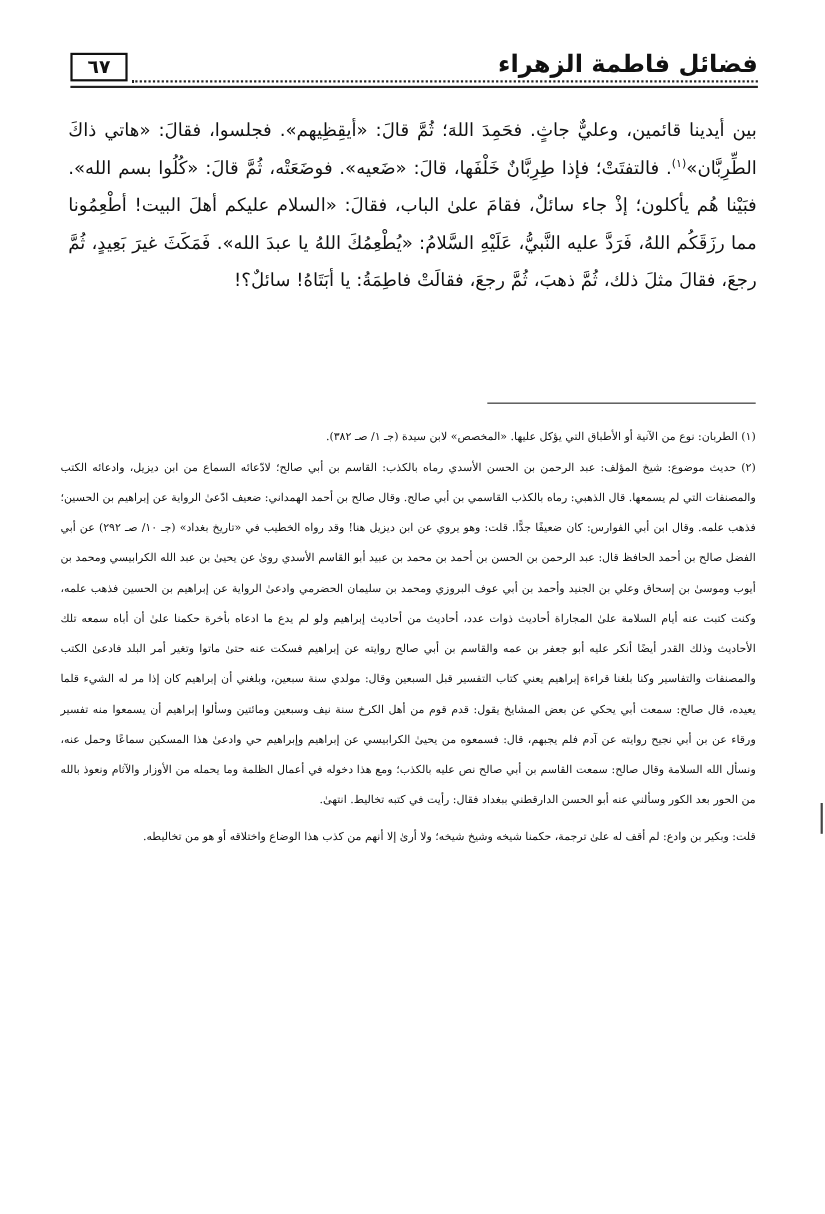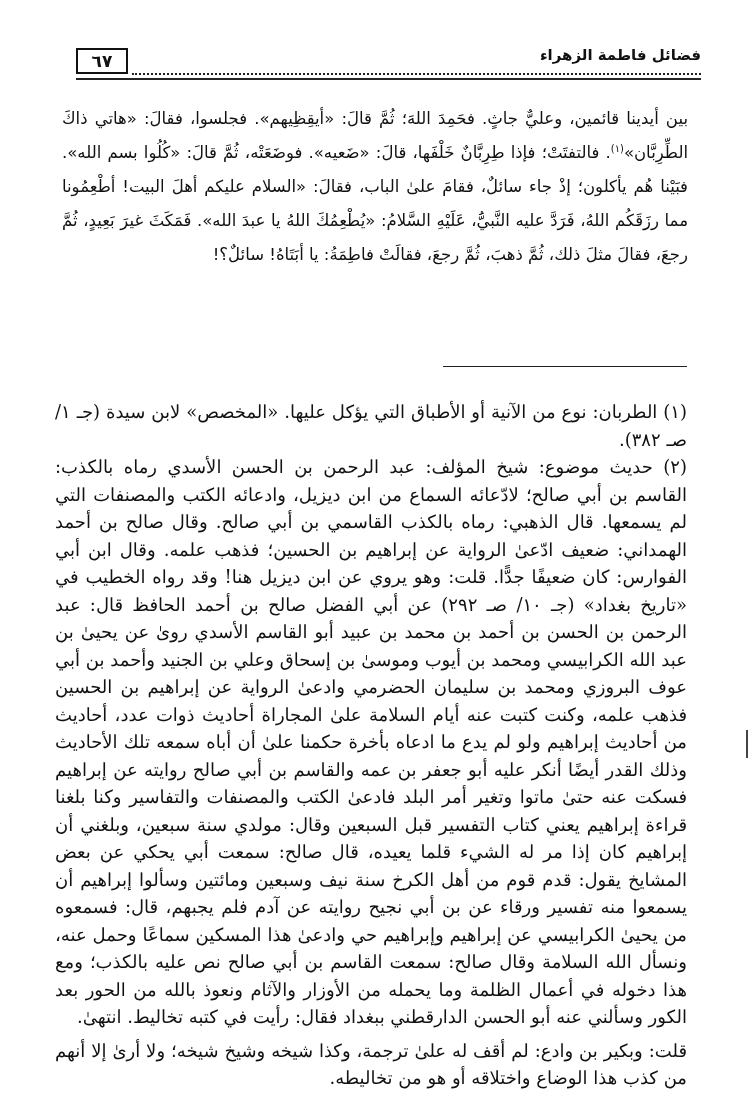--- a/index.html
+++ b/index.html
@@ -1,28 +1,28 @@
 <!DOCTYPE html>
 <html><head>
   <meta charset="utf-8">
   <style>
     html, body { margin: 0; padding: 0; background: #ffffff; }
     body { width: 750px; height: 1104px; position: relative; overflow: hidden; color: #111; }
     .page { position: absolute; left: 0; top: 0; width: 750px; height: 1104px; }
-    .header { position: absolute; left: 76px; top: 48px; width: 625px; height: 30px; }
+    .header { position: absolute; left: 64px; top: 48px; width: 625px; height: 30px; }
     .page-num-box { position: absolute; left: 0; top: 0; width: 52px; height: 26px; border: 2.5px solid #111; box-sizing: border-box; display: flex; align-items: center; justify-content: center; font-family: "DejaVu Sans", sans-serif; font-weight: bold; font-size: 17px; }
-    .header-title { position: absolute; right: 0; top: -2px; font-family: "DejaVu Sans", sans-serif; font-weight: bold; font-size: 15px; direction: rtl; }
+    .header-title { position: absolute; right: 0; top: -2px; font-family: "DejaVu Sans", sans-serif; font-weight: bold; font-size: 22px; direction: rtl; }
     .dots { position: absolute; left: 56px; right: 0; top: 25px; border-bottom: 2px dotted #222; }
     .rule-thick { position: absolute; left: 0; right: 0; top: 30px; border-bottom: 2px solid #222; }
     .main-text { position: absolute; left: 62px; top: 102px; width: 626px; direction: rtl; text-align: justify; font-family: "DejaVu Sans", sans-serif; font-weight: normal; font-size: 16.5px; line-height: 34px; }
     .main-text p { margin: 0; text-align-last: right; }
     .main-text p.indent { text-indent: 20px; }
     .sup { font-size: 10px; vertical-align: super; line-height: 0; }
     .separator { position: absolute; left: 443px; top: 366px; width: 244px; border-top: 1.5px solid #222; }
-    .footnotes { position: absolute; left: 55px; top: 398px; width: 632px; direction: rtl; font-family: "DejaVu Serif", serif; font-size: 18px; line-height: 27.5px; text-align: justify; }
+    .footnotes { position: absolute; left: 55px; top: 384px; width: 632px; direction: rtl; font-family: "DejaVu Serif", serif; font-size: 10px; line-height: 27.5px; text-align: justify; }
     .footnotes p { margin: 0; text-align-last: right; }
     .fn-last { margin-top: 6px !important; }
     .margin-mark { position: absolute; left: 746px; top: 730px; width: 2px; height: 28px; background: #444; }
   </style>
 </head>
 <body>
 
 <div class="page">
 
   <div class="header">
@@ -34,17 +34,17 @@
 
   <div class="main-text">
     <p><span>بين أيدينا قائمين، وعليٌّ جاثٍ. فحَمِدَ اللهَ؛ ثُمَّ قالَ: «أيقِظِيهم». فجلسوا، فقالَ: «هاتي ذاكَ الطِّرِبَّان»</span><span class="sup">(١)</span><span>. فالتفتَتْ؛ فإذا طِرِبَّانٌ خَلْفَها، قالَ: «ضَعيه». فوضَعَتْه، ثُمَّ قالَ: «كُلُوا بسم الله». فبَيْنا هُم يأكلون؛ إذْ جاء سائلٌ، فقامَ علىٰ الباب، فقالَ: «السلام عليكم أهلَ البيت! أطْعِمُونا مما رزَقَكُم اللهُ، فَرَدَّ عليه النَّبيُّ، عَلَيْهِ السَّلامُ: «يُطْعِمُكَ اللهُ يا عبدَ الله». فَمَكَثَ غيرَ بَعِيدٍ، ثُمَّ رجعَ، فقالَ مثلَ ذلك، ثُمَّ ذهبَ، ثُمَّ رجعَ، فقالَتْ فاطِمَةُ: يا أبَتَاهُ! سائلٌ؟!</span></p>
   </div>
 
   <div class="separator"></div>
 
   <div class="footnotes">
     <p>(١) الطربان: نوع من الآنية أو الأطباق التي يؤكل عليها. «المخصص» لابن سيدة (جـ ١/ صـ ٣٨٢).</p>
     <p>(٢) حديث موضوع: شيخ المؤلف: عبد الرحمن بن الحسن الأسدي رماه بالكذب: القاسم بن أبي صالح؛ لادّعائه السماع من ابن ديزيل، وادعائه الكتب والمصنفات التي لم يسمعها. قال الذهبي: رماه بالكذب القاسمي بن أبي صالح. وقال صالح بن أحمد الهمداني: ضعيف ادّعىٰ الرواية عن إبراهيم بن الحسين؛ فذهب علمه. وقال ابن أبي الفوارس: كان ضعيفًا جدًّا. قلت: وهو يروي عن ابن ديزيل هنا! وقد رواه الخطيب في «تاريخ بغداد» (جـ ١٠/ صـ ٢٩٢) عن أبي الفضل صالح بن أحمد الحافظ قال: عبد الرحمن بن الحسن بن أحمد بن محمد بن عبيد أبو القاسم الأسدي روىٰ عن يحيىٰ بن عبد الله الكرابيسي ومحمد بن أيوب وموسىٰ بن إسحاق وعلي بن الجنيد وأحمد بن أبي عوف البروزي ومحمد بن سليمان الحضرمي وادعىٰ الرواية عن إبراهيم بن الحسين فذهب علمه، وكنت كتبت عنه أيام السلامة علىٰ المجاراة أحاديث ذوات عدد، أحاديث من أحاديث إبراهيم ولو لم يدع ما ادعاه بأخرة حكمنا علىٰ أن أباه سمعه تلك الأحاديث وذلك القدر أيضًا أنكر عليه أبو جعفر بن عمه والقاسم بن أبي صالح روايته عن إبراهيم فسكت عنه حتىٰ ماتوا وتغير أمر البلد فادعىٰ الكتب والمصنفات والتفاسير وكنا بلغنا قراءة إبراهيم يعني كتاب التفسير قبل السبعين وقال: مولدي سنة سبعين، وبلغني أن إبراهيم كان إذا مر له الشيء قلما يعيده، قال صالح: سمعت أبي يحكي عن بعض المشايخ يقول: قدم قوم من أهل الكرخ سنة نيف وسبعين ومائتين وسألوا إبراهيم أن يسمعوا منه تفسير ورقاء عن بن أبي نجيح روايته عن آدم فلم يجبهم، قال: فسمعوه من يحيىٰ الكرابيسي عن إبراهيم وإبراهيم حي وادعىٰ هذا المسكين سماعًا وحمل عنه، ونسأل الله السلامة وقال صالح: سمعت القاسم بن أبي صالح نص عليه بالكذب؛ ومع هذا دخوله في أعمال الظلمة وما يحمله من الأوزار والآثام ونعوذ بالله من الحور بعد الكور وسألني عنه أبو الحسن الدارقطني ببغداد فقال: رأيت في كتبه تخاليط. انتهىٰ.</p>
-    <p class="fn-last">قلت: وبكير بن وادع: لم أقف له علىٰ ترجمة، وكذا شيخه وشيخ شيخه؛ ولا أرىٰ إلا أنهم من كذب هذا الوضاع واختلاقه أو هو من تخاليطه.</p>
+    <p class="fn-last">قلت: وبكير بن وادع: لم أقف له علىٰ ترجمة، حكمنا شيخه وشيخ شيخه؛ ولا أرىٰ إلا أنهم من كذب هذا الوضاع واختلاقه أو هو من تخاليطه.</p>
   </div>
 
   <div class="margin-mark"></div>
 </div>
 
 </body></html>

